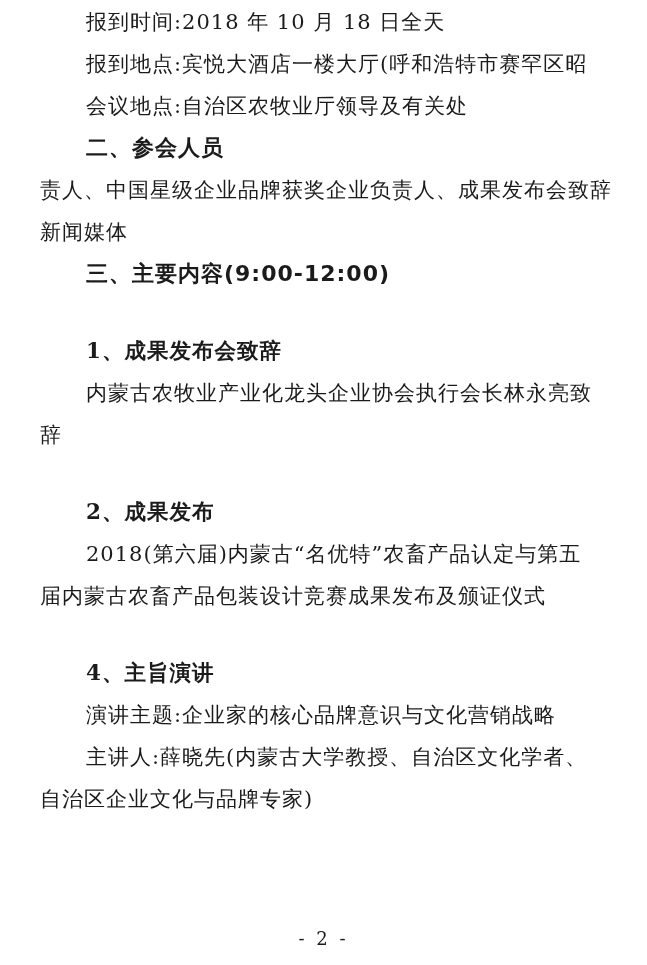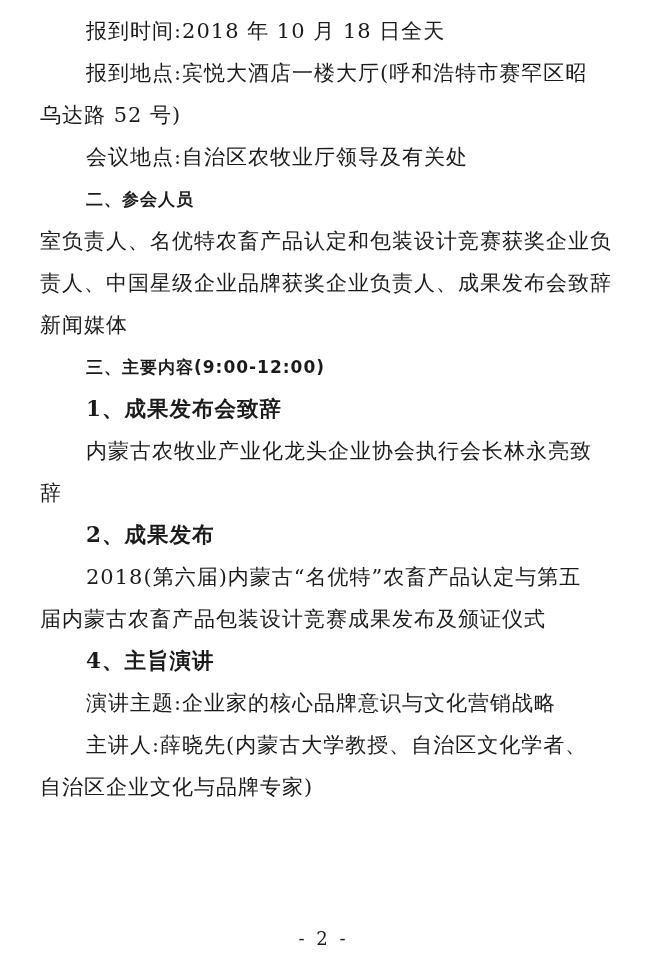--- a/index.html
+++ b/index.html
@@ -13,66 +13,65 @@
     height: 965px;
     background: #ffffff;
     overflow: hidden;
     color: #1b1b1b;
     font-family: "DejaVu Serif", "Liberation Serif", serif;
   }
   .content {
     position: absolute;
     left: 40px;
     right: 36px;
-    top: 10px;
+    top: 1px;
   }
   .line {
     font-size: 21px;
     line-height: 42px;
     height: 42px;
     letter-spacing: 1px;
     white-space: nowrap;
     font-family: "DejaVu Serif", "Liberation Serif", serif;
   }
   .indent {
     text-indent: 46px;
   }
   .h2 {
     font-family: "DejaVu Sans", "Liberation Sans", sans-serif;
     font-weight: 700;
-    font-size: 17px;
+    font-size: 22px;
   }
   .h3 {
     font-family: "DejaVu Serif", "Liberation Serif", serif;
     font-weight: 700;
     font-size: 21.5px;
+    margin-top: 35px;
   }
   .page-number {
     position: absolute;
     left: 0;
     right: 0;
     top: 928px;
     text-align: center;
     font-size: 18px;
     letter-spacing: 3px;
     color: #1b1b1b;
     font-family: "DejaVu Serif", "Liberation Serif", serif;
   }
 </style>
 </head>
 <body>
 
 <div class="page">
   <div class="content">
     <div class="line indent">报到时间:2018 年 10 月 18 日全天</div>
     <div class="line indent">报到地点:宾悦大酒店一楼大厅(呼和浩特市赛罕区昭</div>
-    <div class="line">乌达路 52 号)</div>
     <div class="line indent">会议地点:自治区农牧业厅领导及有关处</div>
     <div class="line indent h2">二、参会人员</div>
-    <div class="line">室负责人、名优特农畜产品认定和包装设计竞赛获奖企业负</div>
     <div class="line">责人、中国星级企业品牌获奖企业负责人、成果发布会致辞</div>
     <div class="line">新闻媒体</div>
     <div class="line indent h2">三、主要内容(9:00-12:00)</div>
     <div class="line indent h3">1、成果发布会致辞</div>
     <div class="line indent">内蒙古农牧业产业化龙头企业协会执行会长林永亮致</div>
     <div class="line">辞</div>
     <div class="line indent h3">2、成果发布</div>
     <div class="line indent">2018(第六届)内蒙古“名优特”农畜产品认定与第五</div>
     <div class="line">届内蒙古农畜产品包装设计竞赛成果发布及颁证仪式</div>
     <div class="line indent h3">4、主旨演讲</div>

